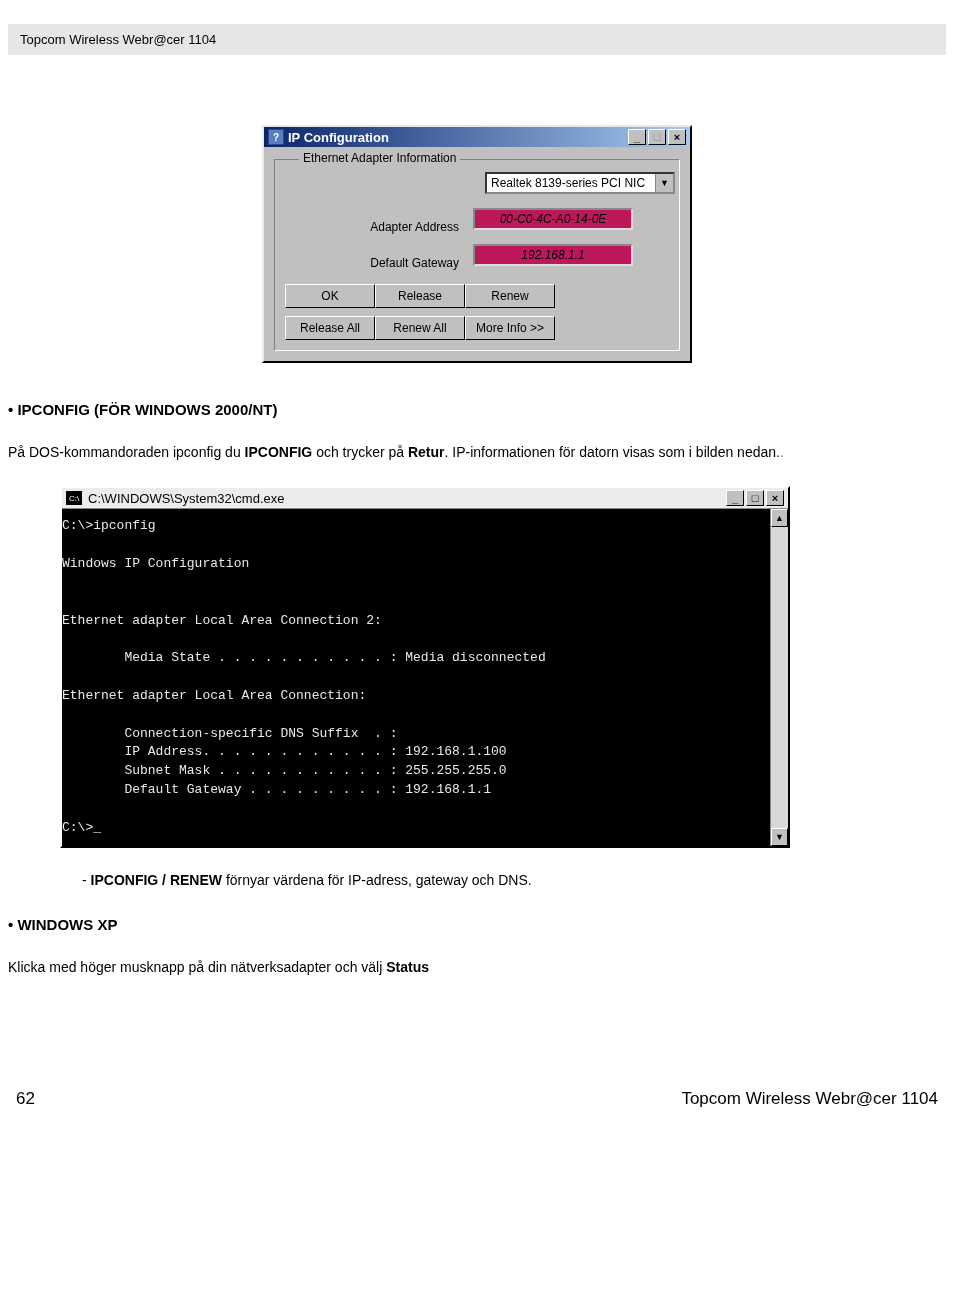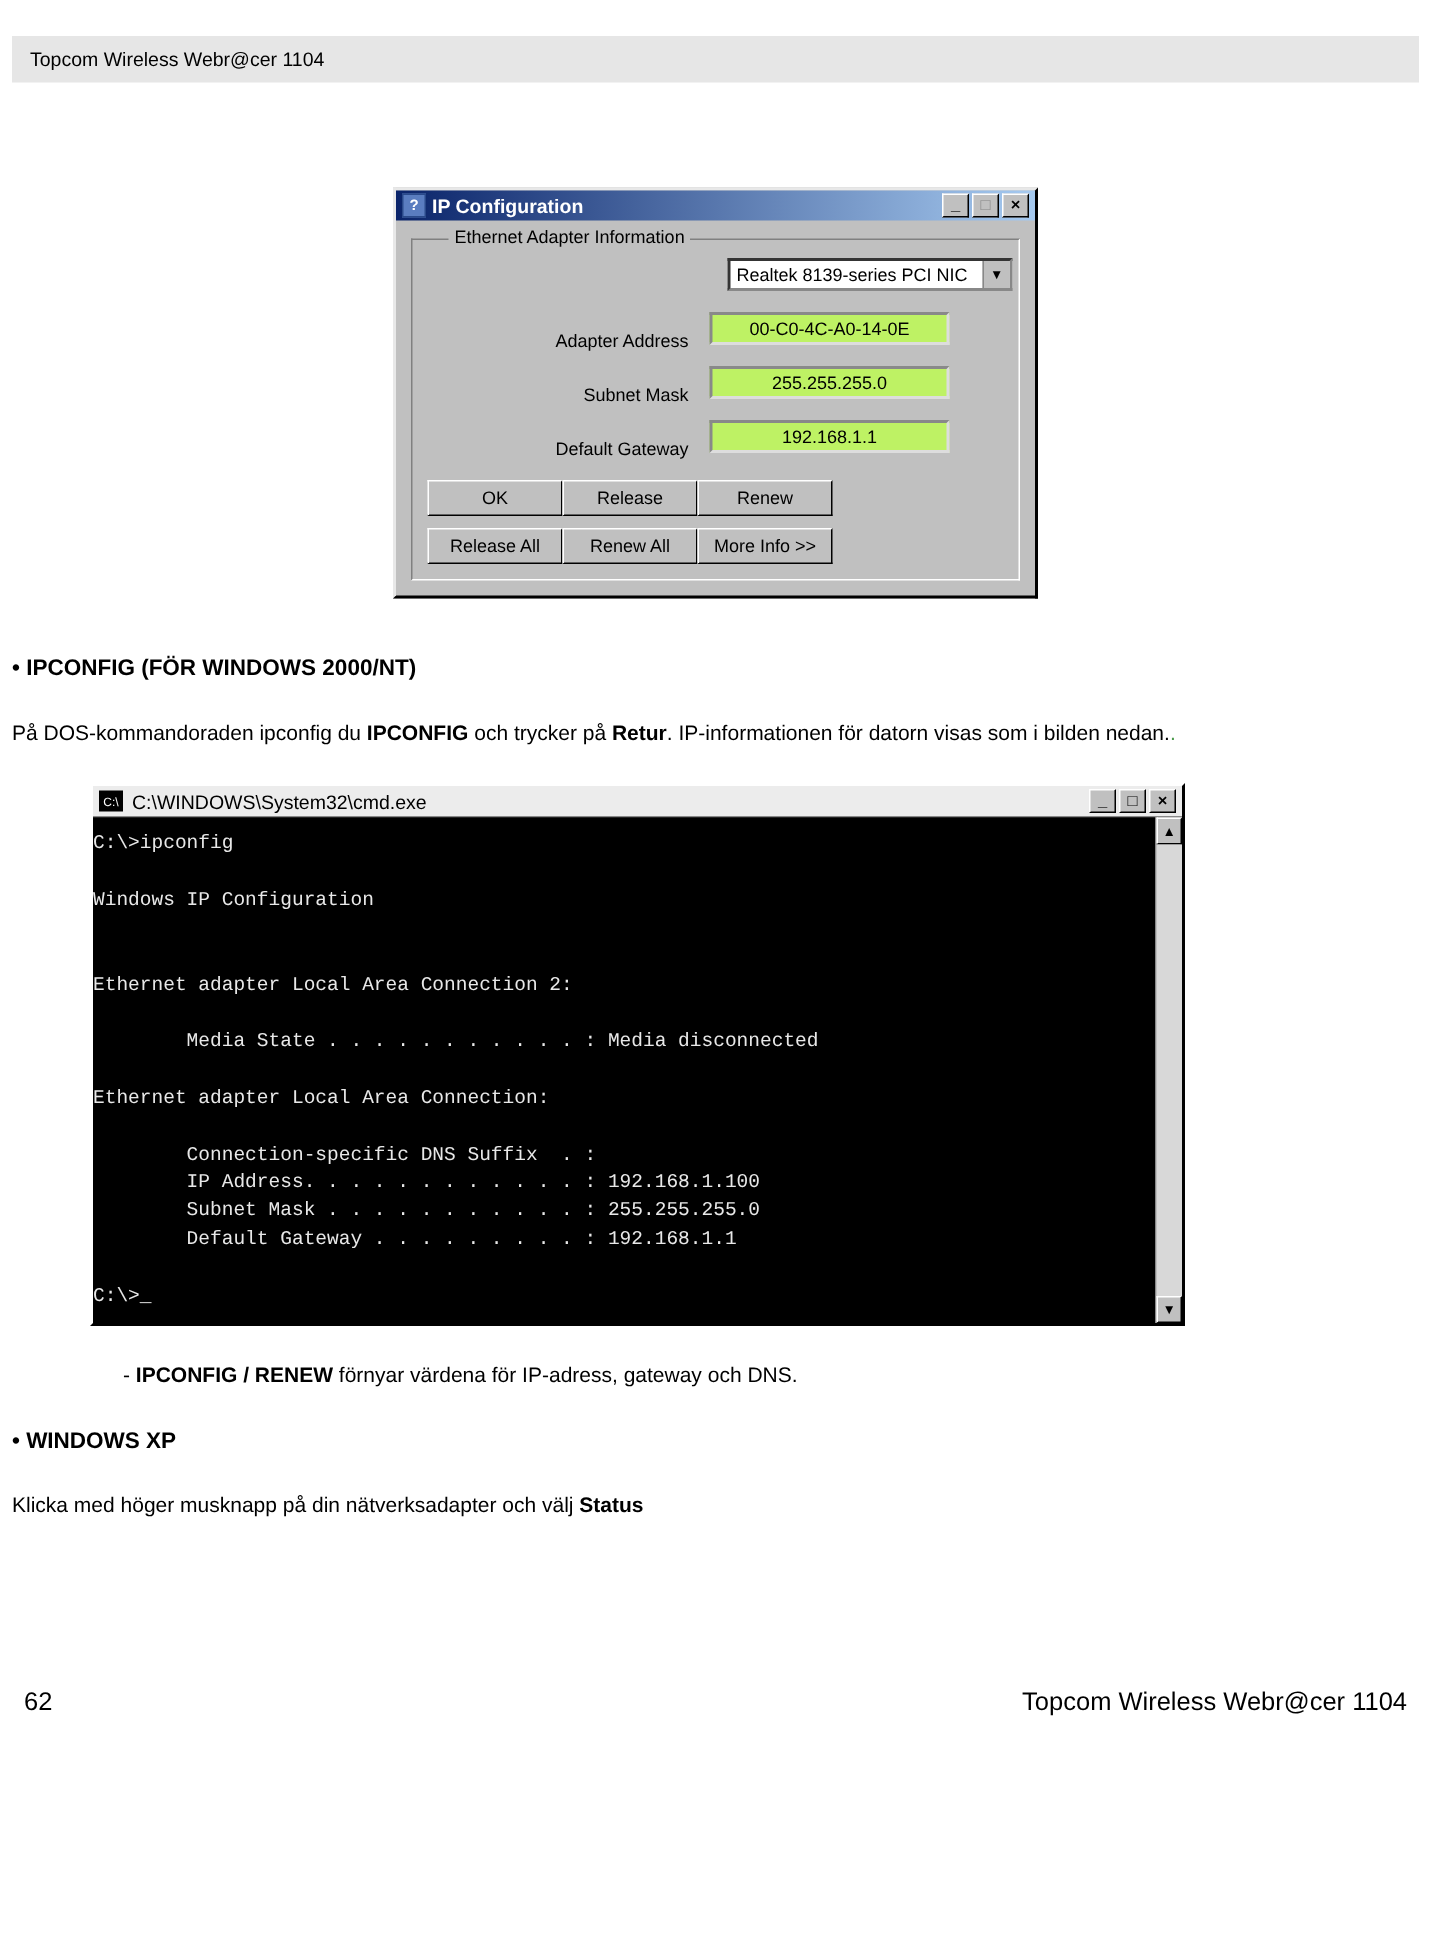--- a/index.html
+++ b/index.html
@@ -106,22 +106,23 @@
     display:flex;
     align-items:center;
     margin: 6px 0;
     font-size:12px;
   }
   .info-label { width: 188px; text-align:right; padding-right:14px;margin-top:16px;}
   .info-value {
     width: 160px;
     text-align:center;
     border: 2px inset #ddd;
-    background:#bef264;
+    background:#be185d;
     padding: 2px 0;
+    font-style: italic;
   }
   .btn-row {
     display:flex;
     gap: 0;
     margin-top: 14px;
   }
   .win-btn {
     width: 90px;
     height: 24px;
     background:#c0c0c0;
@@ -233,24 +234,20 @@
         <div class="adapter-select">
           <span class="adapter-select-text">Realtek 8139-series PCI NIC</span>
           <span class="adapter-select-arrow">▼</span>
         </div>
 
         <div class="info-row">
           <span class="info-label">Adapter Address</span>
           <span class="info-value">00-C0-4C-A0-14-0E</span>
         </div>
         <div class="info-row">
-          <span class="info-label">Subnet Mask</span>
-          <span class="info-value">255.255.255.0</span>
-        </div>
-        <div class="info-row">
           <span class="info-label">Default Gateway</span>
           <span class="info-value">192.168.1.1</span>
         </div>
 
         <div class="btn-row">
           <div class="win-btn">OK</div>
           <div class="win-btn">Release</div>
           <div class="win-btn">Renew</div>
         </div>
         <div class="btn-row" style="margin-top:8px;">

